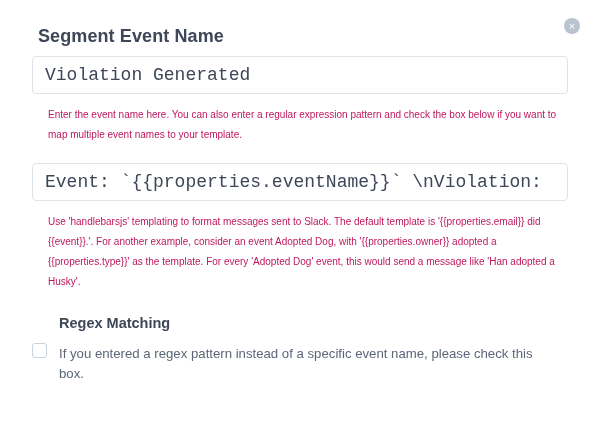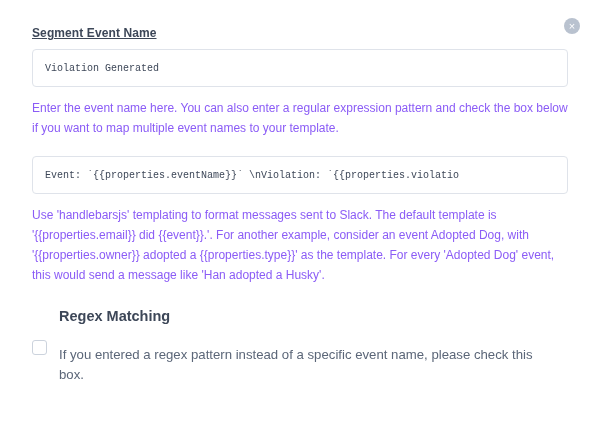--- a/index.html
+++ b/index.html
@@ -32,51 +32,50 @@
     background: #b9c2cf;
     color: #ffffff;
     font-size: 11px;
     line-height: 16px;
     text-align: center;
     font-family: "Liberation Sans", sans-serif;
     cursor: pointer;
     user-select: none;
   }
   .field-label {
-    font-size: 12px;
+    font-size: 18px;
     font-weight: bold;
     color: #3d4758;
-    margin: 0 0 9px 0;
+    margin: 0 0 9px 6px;
     letter-spacing: 0.1px;
-    text-decoration: underline;
   }
   .text-input {
     box-sizing: border-box;
     display: block;
     width: 100%;
     height: 38px;
     padding: 8px 12px;
     border: 1px solid #dfe3ea;
     border-radius: 4px;
     background: #ffffff;
     font-family: "Liberation Mono", monospace;
-    font-size: 10px;
+    font-size: 18px;
     color: #3d4758;
     outline: none;
     white-space: pre;
     overflow: hidden;
   }
   .text-input::placeholder {
     color: #a8b1c0;
   }
   .help-text {
-    font-size: 12px;
+    font-size: 10px;
     line-height: 20px;
-    color: #8b5cf6;
-    margin: 11px 0 0 0;
+    color: #be185d;
+    margin: 11px 0 0 16px;
   }
   .spacer-lg { height: 18px; }
   .checkbox-row {
     display: flex;
     align-items: center;
     margin-top: 22px;
   }
   .checkbox {
     box-sizing: border-box;
     flex: 0 0 auto;
@@ -94,21 +93,21 @@
   .checkbox-label {
     font-size: 14.5px;
     font-weight: bold;
     color: #3d4758;
     line-height: 18px;
   }
   .checkbox-help {
     font-size: 13.2px;
     line-height: 20px;
     color: #5b6678;
-    margin-top: 20px;
+    margin-top: 12px;
     max-width: 500px;
   }
 </style>
 </head>
 <body>
 
 <div class="modal">
 
   <div class="close-btn">×</div>
 

